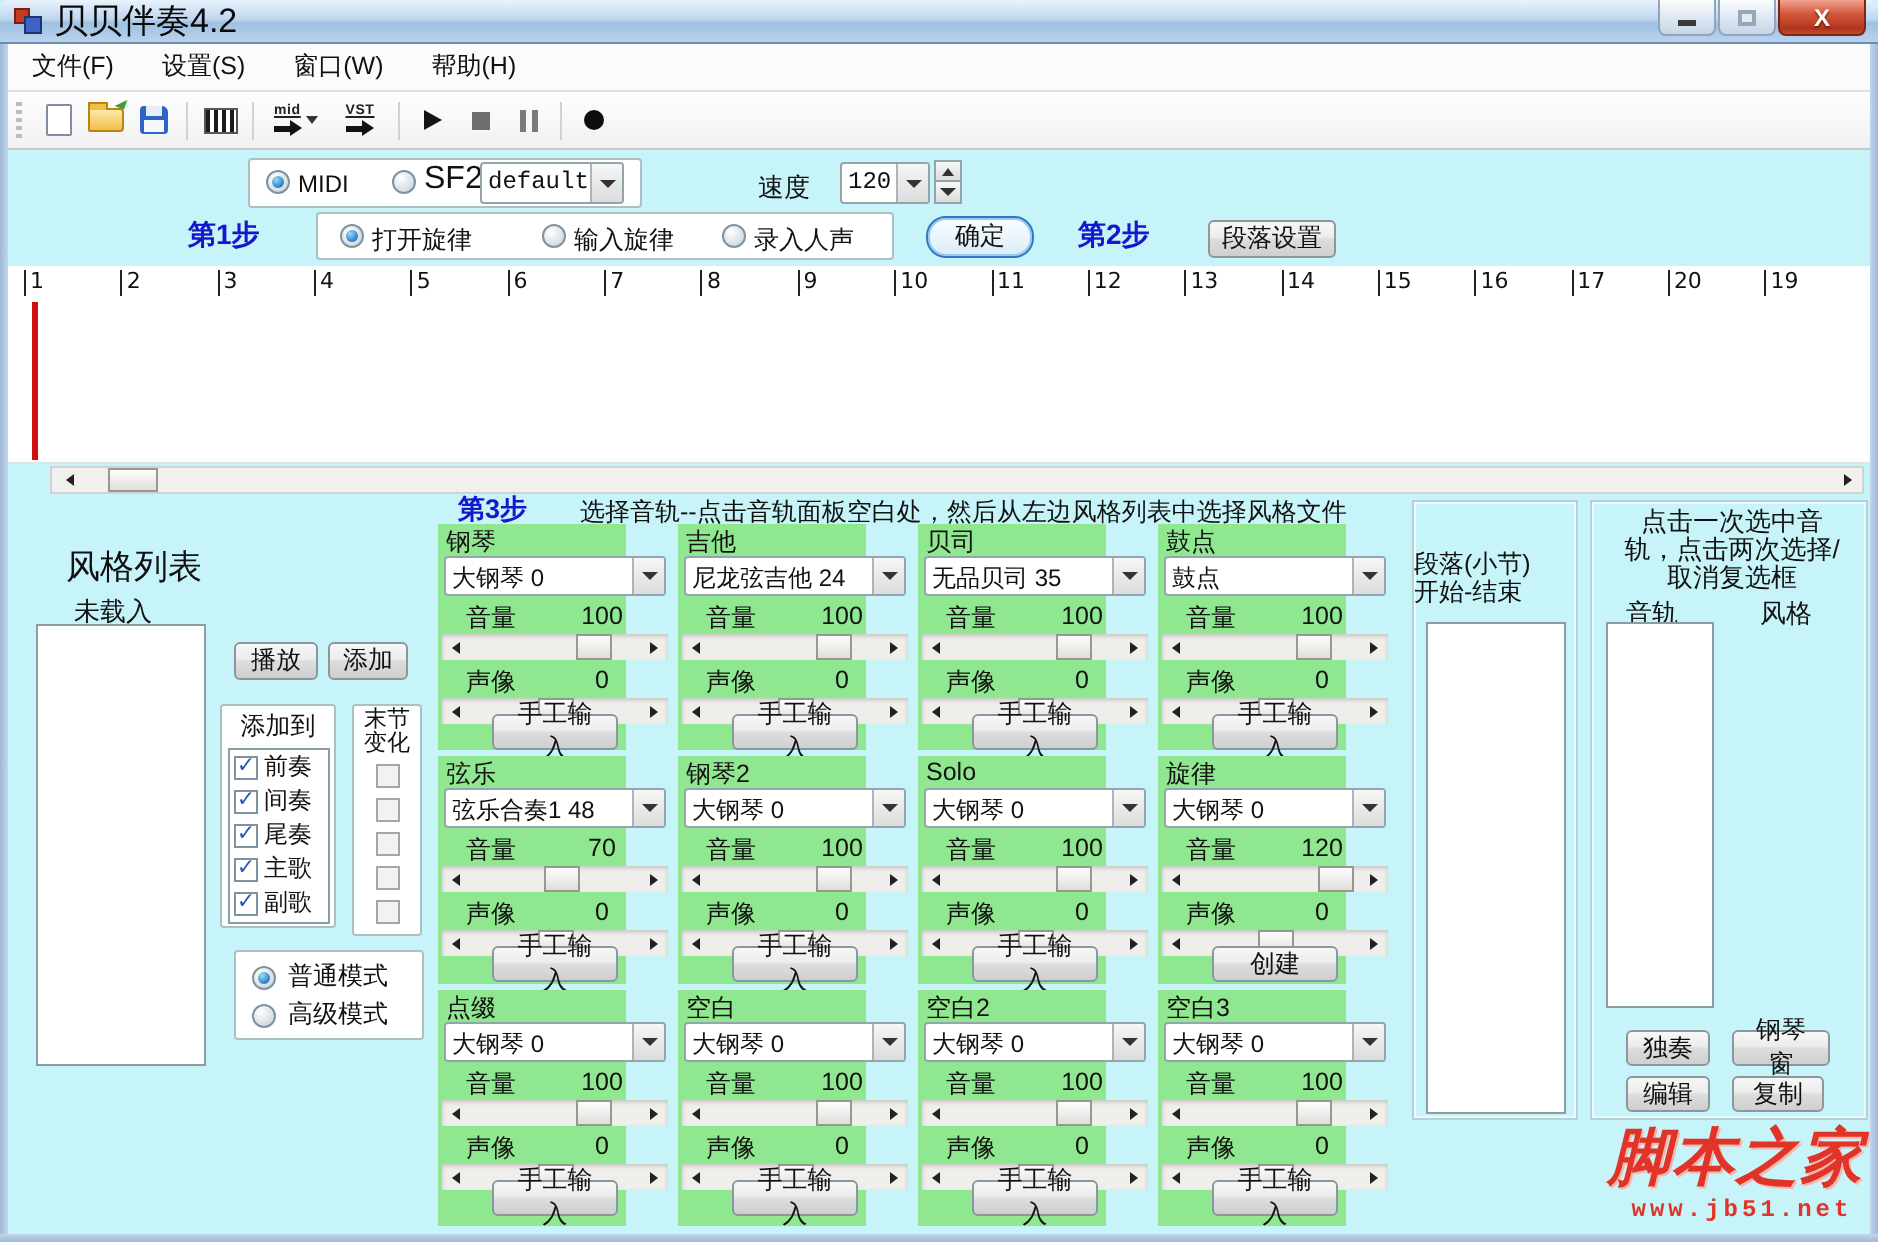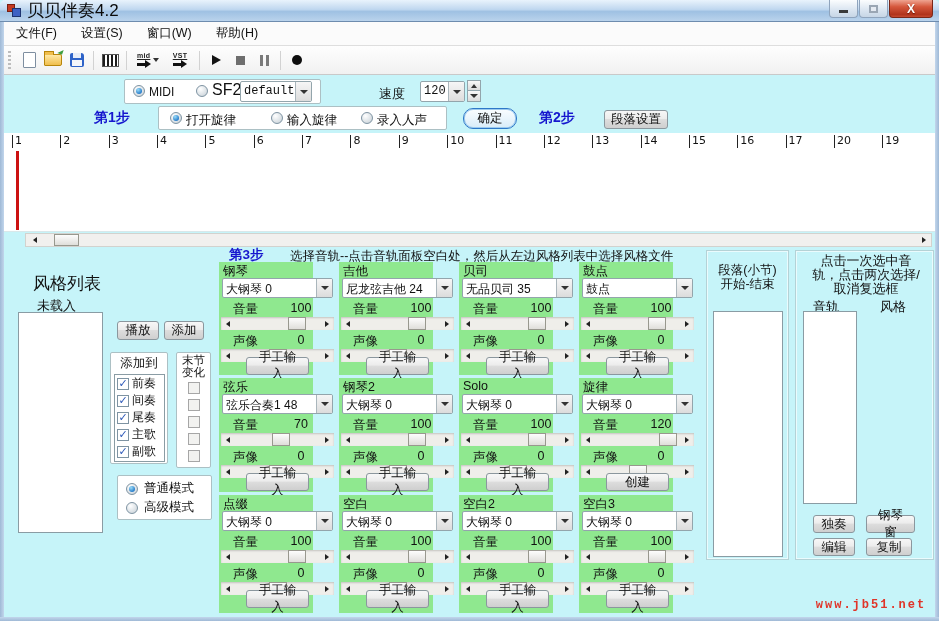--- a/index.html
+++ b/index.html
@@ -772,36 +772,37 @@
         <span class="hs-thumb" style="left: 47.7717px;"></span>
         <span class="hs-ar r">
             <i class="tri-r"></i>
           </span>
       </div>
       <button class="btn ch-btn">手工输入</button>
     </div>
     </div>
 
   <div class="rpanel" style="left:706px;top:250px;width:83px;height:310px;">
-    <div style="text-align:center;margin-top:12px;font-size:12.5px;line-height:14px;">
+    <div style="margin-top:24px;font-size:12.5px;line-height:14px;">
       <div>段落(小节)</div>
       <div>开始-结束</div>
     </div>
     <div class="listbox" style="left:6px;top:60px;width:70px;height:246px;"></div>
   </div>
 
   <div class="rpanel" style="left:795px;top:250px;width:139px;height:310px;">
     <div style="position:absolute;left:14px;top:3px;width:112px;font-size:13px;line-height:14px;text-align:center;">点击一次选中音轨，点击两次选择/取消复选框</div>
     <span class="abs" style="left:17px;top:47px;font-size:13px;">音轨</span>
     <span class="abs" style="left:84px;top:47px;font-size:13px;">风格</span>
     <div class="listbox" style="left:7px;top:60px;width:54px;height:193px;"></div>
     <button class="btn" style="left:17px;top:264px;width:42px;height:18px;">独奏</button>
     <button class="btn" style="left:70px;top:264px;width:49px;height:18px;">钢琴窗</button>
     <button class="btn" style="left:17px;top:287px;width:42px;height:18px;">编辑</button>
     <button class="btn" style="left:70px;top:287px;width:46px;height:18px;">复制</button>
   </div>
 
+  <div class="wm-title">脚本之家</div>
   <div class="wm-site">www.jb51.net</div>
 
   <div class="border-strip left"></div>
   <div class="border-strip right"></div>
   <div class="border-strip bottom"></div>
 </div>
 
 </body></html>

